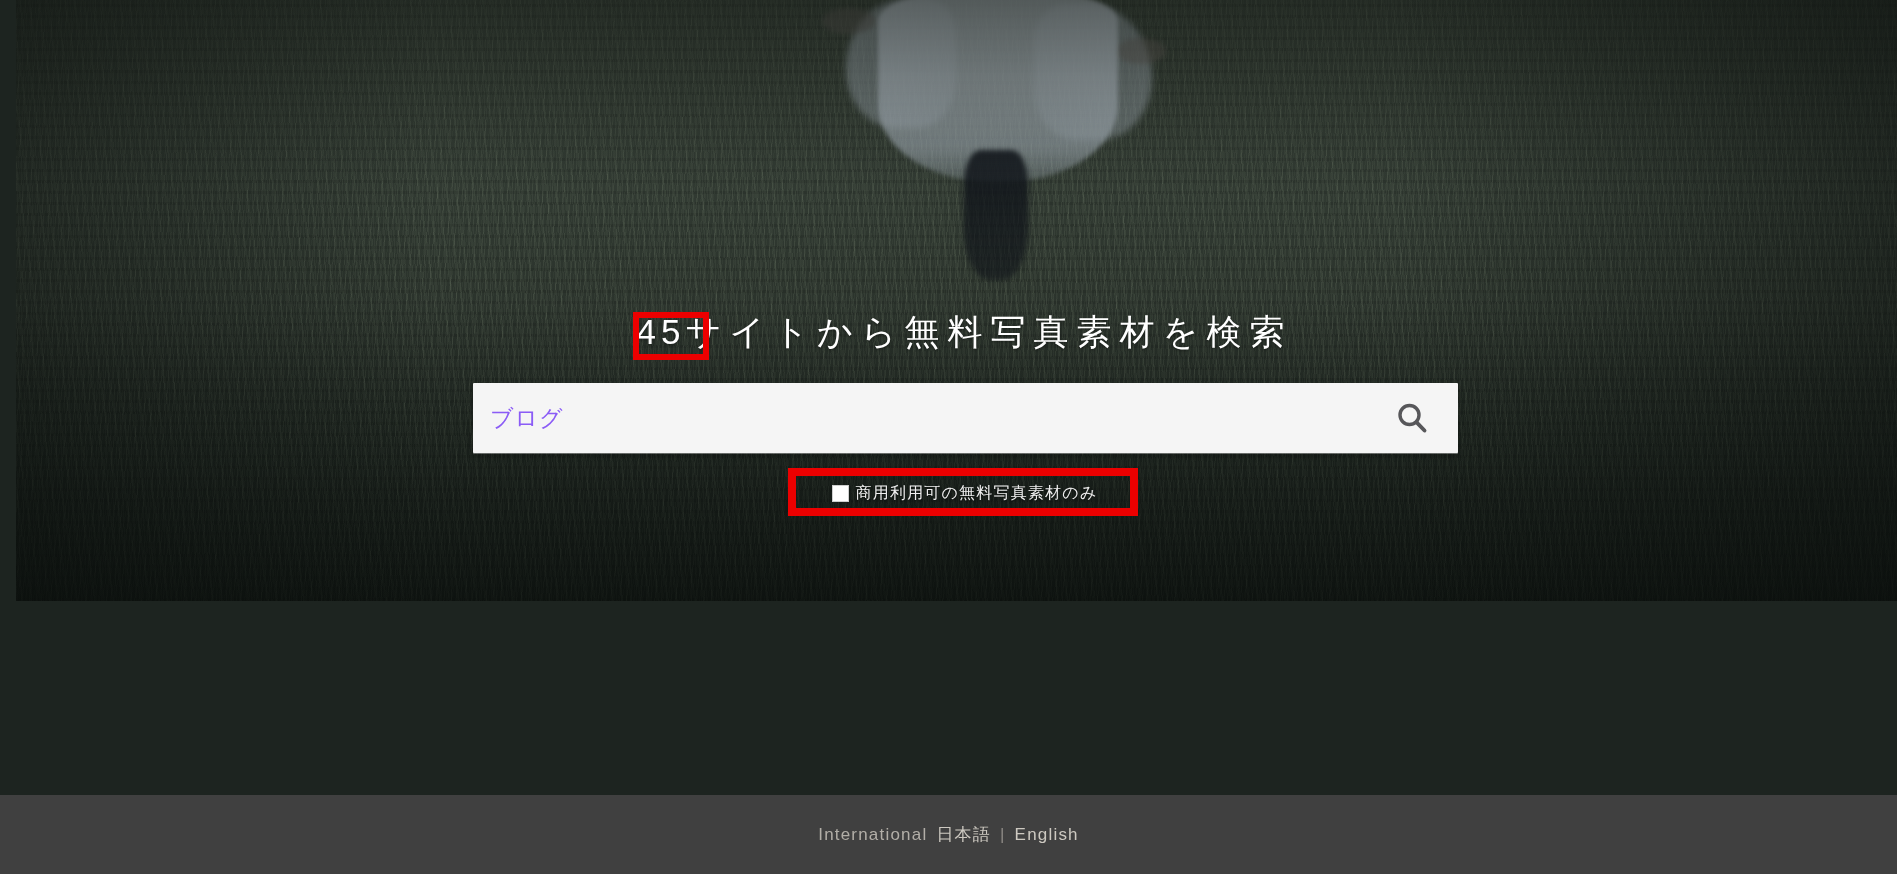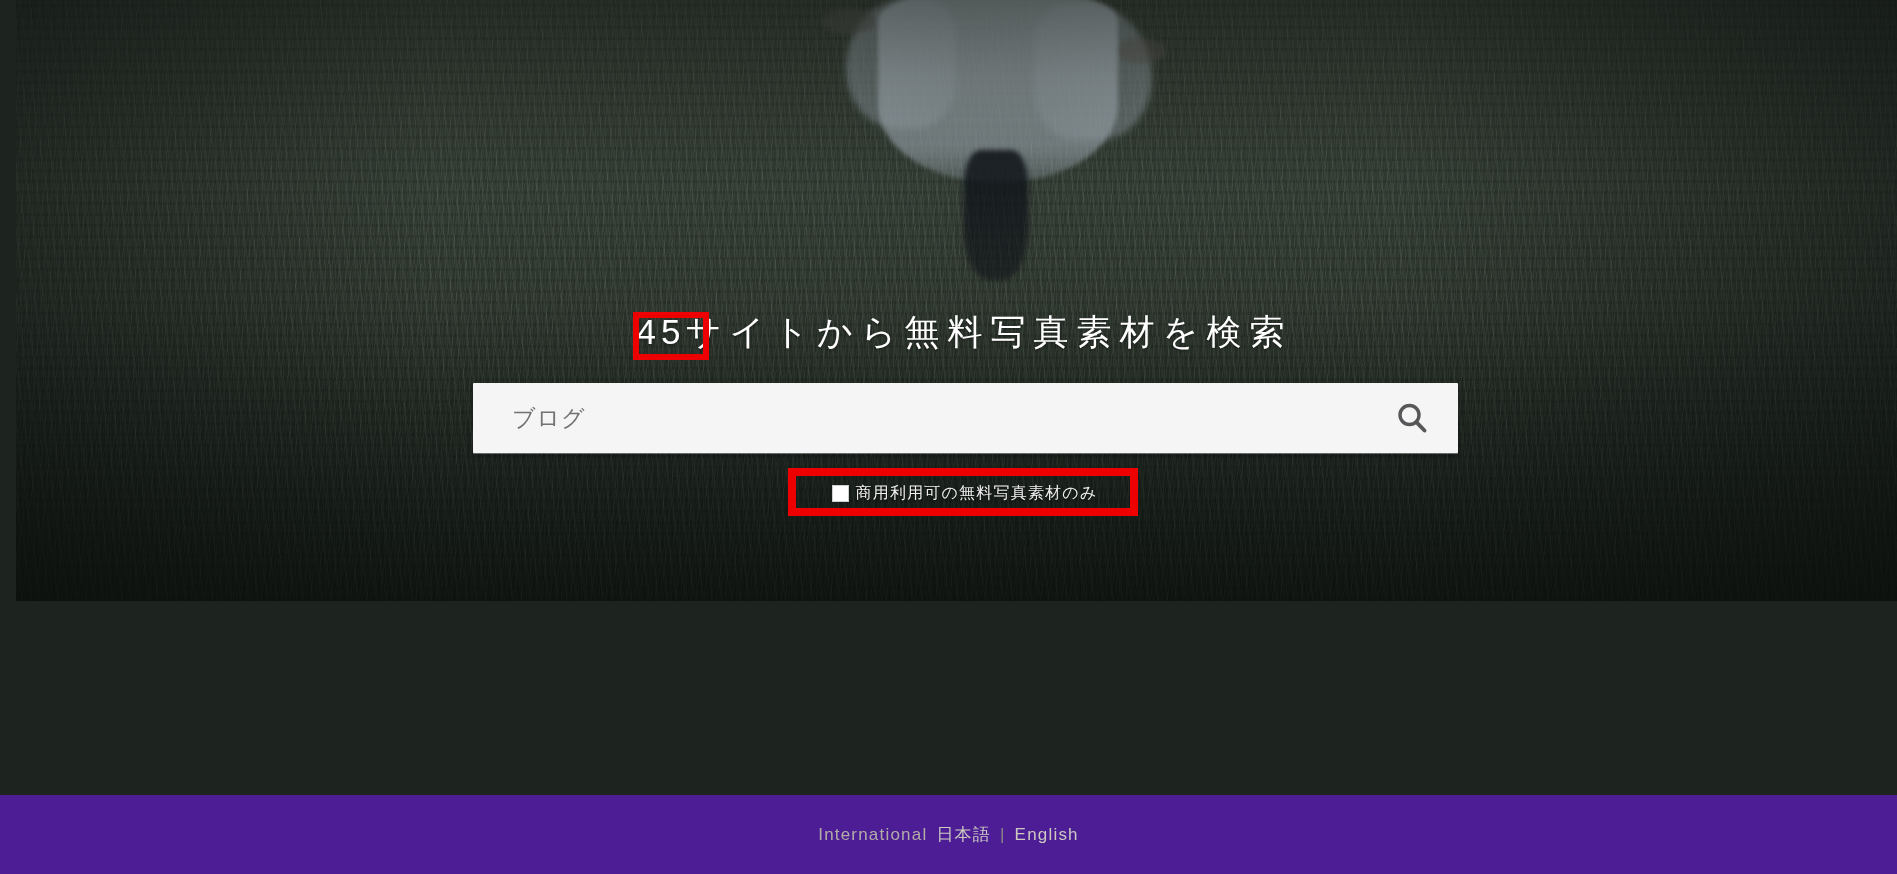--- a/index.html
+++ b/index.html
@@ -197,25 +197,24 @@
     align-items: center;
     border-radius: 1px;
   }
   .search-input {
     flex: 1;
     border: none;
     outline: none;
     background: transparent;
     font-family: "Liberation Sans", "DejaVu Sans", sans-serif;
     font-size: 23px;
-    color: #737373;
+    color: #8b5cf6;
     padding: 0 18px 0 17px;
     height: 100%;
     letter-spacing: 1px;
-    margin-left: 22px;
   }
   .search-button {
     width: 92px;
     height: 100%;
     border: none;
     background: transparent;
     cursor: pointer;
     display: flex;
     align-items: center;
     justify-content: center;
@@ -270,21 +269,21 @@
     pointer-events: none;
   }
 
   
   .footer {
     position: absolute;
     left: 0;
     top: 795px;
     width: 1897px;
     height: 79px;
-    background: #4c1d95;
+    background: #404040;
     display: flex;
     align-items: center;
     justify-content: center;
   }
   .footer-inner {
     display: flex;
     align-items: baseline;
     gap: 9px;
     font-size: 17px;
     letter-spacing: 1.2px;

